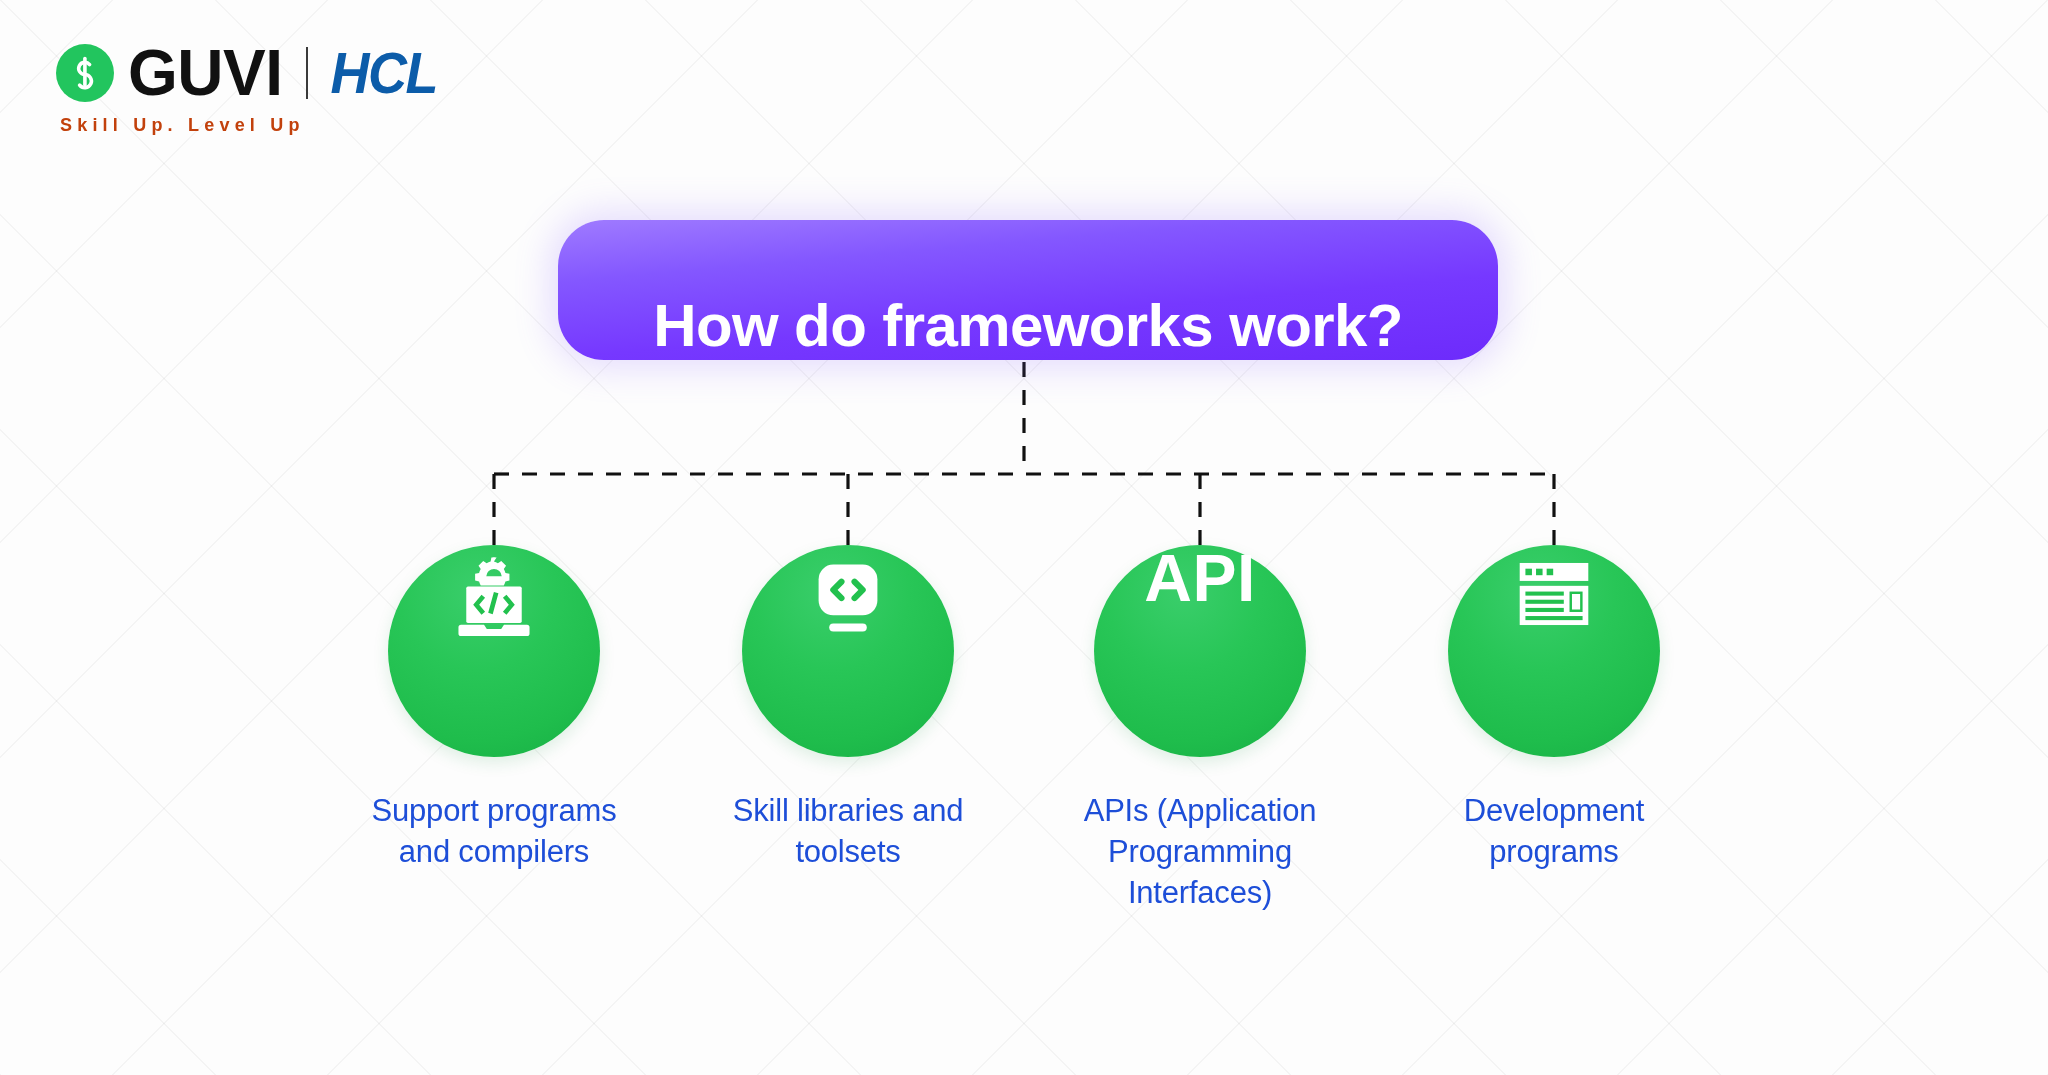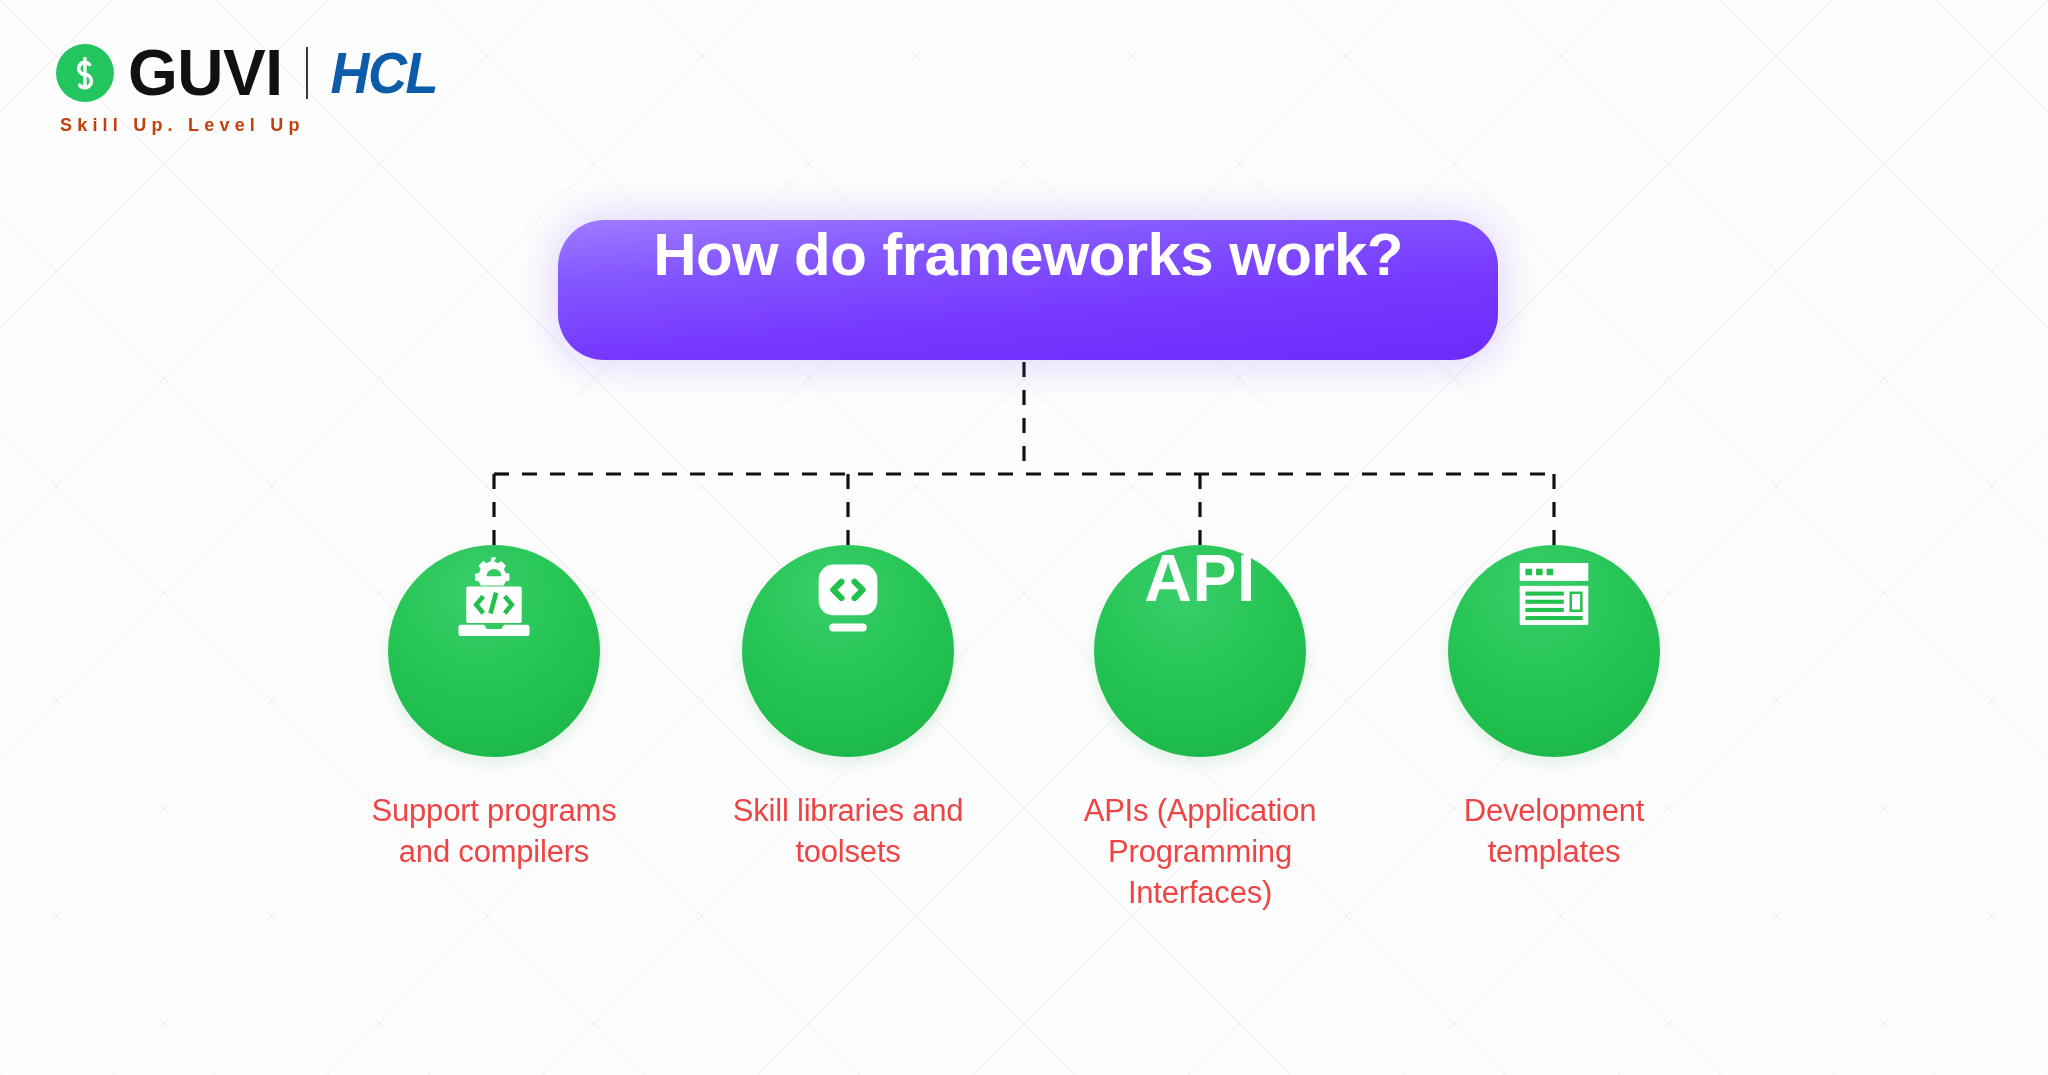--- a/index.html
+++ b/index.html
@@ -88,21 +88,21 @@
   #title-banner {
     position: absolute;
     left: 558px;
     top: 220px;
     width: 940px;
     height: 140px;
     border-radius: 46px;
     background: linear-gradient(175deg, #9f7bff 0%, #8457ff 28%, #7638ff 62%, #6d2bfb 100%);
     box-shadow: 0 0 34px 10px rgba(140,100,255,0.20);
     display: flex;
-    align-items: flex-start;
+    align-items: flex-end;
     justify-content: center;
     z-index: 4;
   }
   #title-banner-text {
     color: #ffffff;
     font-size: 60px;
     font-weight: 700;
     letter-spacing: -0.6px;
     text-align: center;
     white-space: nowrap;
@@ -145,21 +145,21 @@
     font-size: 66px;
     font-weight: 700;
     letter-spacing: 0.5px;
     line-height: 1;
   }
   .node-label {
     margin-top: 33px;
     font-size: 31px;
     font-weight: 400;
     line-height: 1.33;
-    color: #ef4444;
+    color: #1d4ed8;
     letter-spacing: -0.2px;
   }
 </style>
 </head>
 <body>
 
 <div id="watermark-grid"></div>
 
 <div id="brand-header">
   <div class="brand-row">
@@ -269,16 +269,16 @@
             <rect x="25" y="67" width="47" height="5"></rect>
             <rect x="25" y="77" width="47" height="5"></rect>
             <rect x="25" y="87" width="70" height="5"></rect>
 
             <rect x="79" y="57" width="16" height="25"></rect>
           </g>
           <rect x="82" y="60" width="10" height="19" fill="#ffffff"></rect>
         </svg>
       </span>
     </div>
-    <div class="node-label">Development templates</div>
+    <div class="node-label">Development programs</div>
   </div>
 
 </div>
 
 </body></html>

